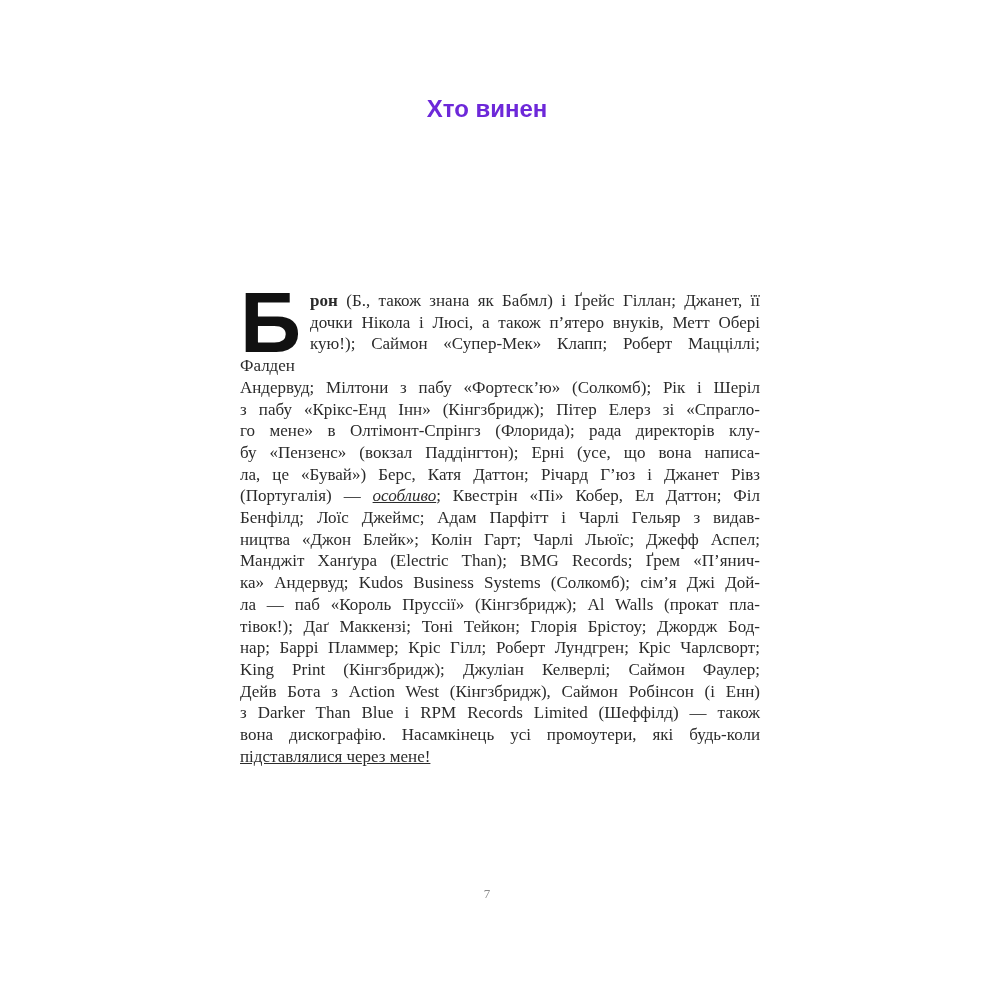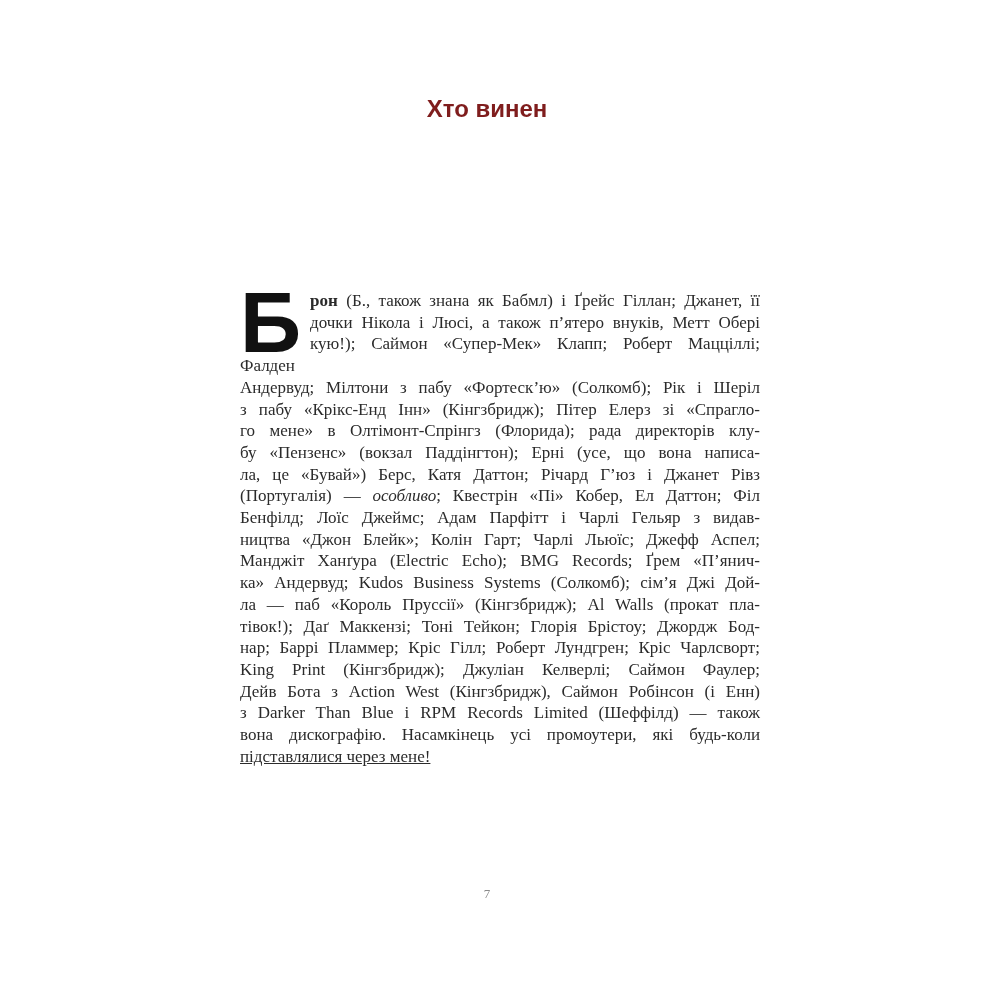--- a/index.html
+++ b/index.html
@@ -15,21 +15,21 @@
     position: absolute;
     top: 94px;
     left: 227px;
     width: 520px;
     margin: 0;
     text-align: center;
     font-family: "Liberation Sans", sans-serif;
     font-weight: bold;
     font-size: 24px;
     line-height: 30px;
-    color: #7f1d1d;
+    color: #6d28d9;
   }
   .textblock {
     position: absolute;
     left: 240px;
     top: 290px;
     width: 520px;
     font-family: "Liberation Serif", serif;
     font-size: 17px;
     line-height: 21.7px;
     color: #2b2b2b;
@@ -45,21 +45,21 @@
     line-height: 62px;
     color: #111111;
   }
   .tline {
     text-align: justify;
     text-align-last: justify;
     white-space: normal;
   }
   .tline.last { text-align-last: left; text-decoration: underline; }
   .tline span.b { font-weight: bold; }
-  .tline span.i { font-style: italic; }
+  .tline span.i { font-style: italic; text-decoration: underline; }
   .page-number {
     position: absolute;
     top: 886px;
     left: 227px;
     width: 520px;
     text-align: center;
     font-family: "Liberation Serif", serif;
     font-size: 13px;
     color: #8a8a8a;
   }
@@ -77,21 +77,21 @@
       <div class="tline"><span>дочки Нікола і Люсі, а також п’ятеро внуків, Метт Обері</span></div>
       <div class="tline"><span>кую!); Саймон «Супер-Мек» Клапп; Роберт Мацціллі; Фалден</span></div>
       <div class="tline"><span>Андервуд; Мілтони з пабу «Фортеск’ю» (Солкомб); Рік і Шеріл</span></div>
       <div class="tline"><span>з пабу «Крікс-Енд Інн» (Кінгзбридж); Пітер Елерз зі «Спрагло-</span></div>
       <div class="tline"><span>го мене» в Олтімонт-Спрінгз (Флорида); рада директорів клу-</span></div>
       <div class="tline"><span>бу «Пензенс» (вокзал Паддінгтон); Ерні (усе, що вона написа-</span></div>
       <div class="tline"><span>ла, це «Бувай») Берс, Катя Даттон; Річард Г’юз і Джанет Рівз</span></div>
       <div class="tline"><span>(Португалія) — </span><span class="i">особливо</span><span>; Квестрін «Пі» Кобер, Ел Даттон; Філ</span></div>
       <div class="tline"><span>Бенфілд; Лоїс Джеймс; Адам Парфітт і Чарлі Гельяр з видав-</span></div>
       <div class="tline"><span>ництва «Джон Блейк»; Колін Гарт; Чарлі Льюїс; Джефф Аспел;</span></div>
-      <div class="tline"><span>Манджіт Ханґура (Electric Echo); BMG Records; Ґрем «П’янич-</span></div>
+      <div class="tline"><span>Манджіт Ханґура (Electric Than); BMG Records; Ґрем «П’янич-</span></div>
       <div class="tline"><span>ка» Андервуд; Kudos Business Systems (Солкомб); сім’я Джі Дой-</span></div>
       <div class="tline"><span>ла — паб «Король Пруссії» (Кінгзбридж); Al Walls (прокат пла-</span></div>
       <div class="tline"><span>тівок!); Даґ Маккензі; Тоні Тейкон; Глорія Брістоу; Джордж Бод-</span></div>
       <div class="tline"><span>нар; Баррі Пламмер; Кріс Гілл; Роберт Лундгрен; Кріс Чарлсворт;</span></div>
       <div class="tline"><span>King Print (Кінгзбридж); Джуліан Келверлі; Саймон Фаулер;</span></div>
       <div class="tline"><span>Дейв Бота з Action West (Кінгзбридж), Саймон Робінсон (і Енн)</span></div>
       <div class="tline"><span>з Darker Than Blue і RPM Records Limited (Шеффілд) — також</span></div>
       <div class="tline"><span>вона дискографію. Насамкінець усі промоутери, які будь-коли</span></div>
       <div class="tline last"><span>підставлялися через мене!</span></div>
     </div>

